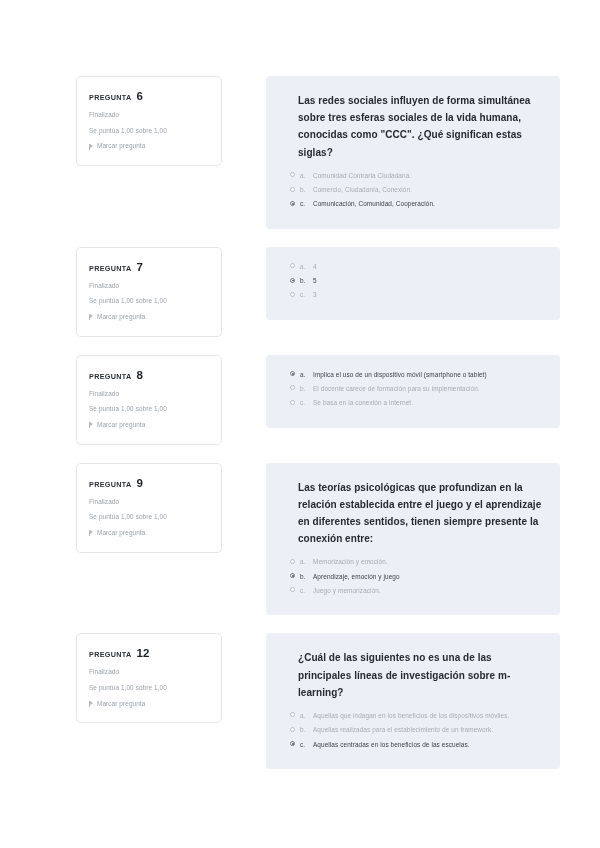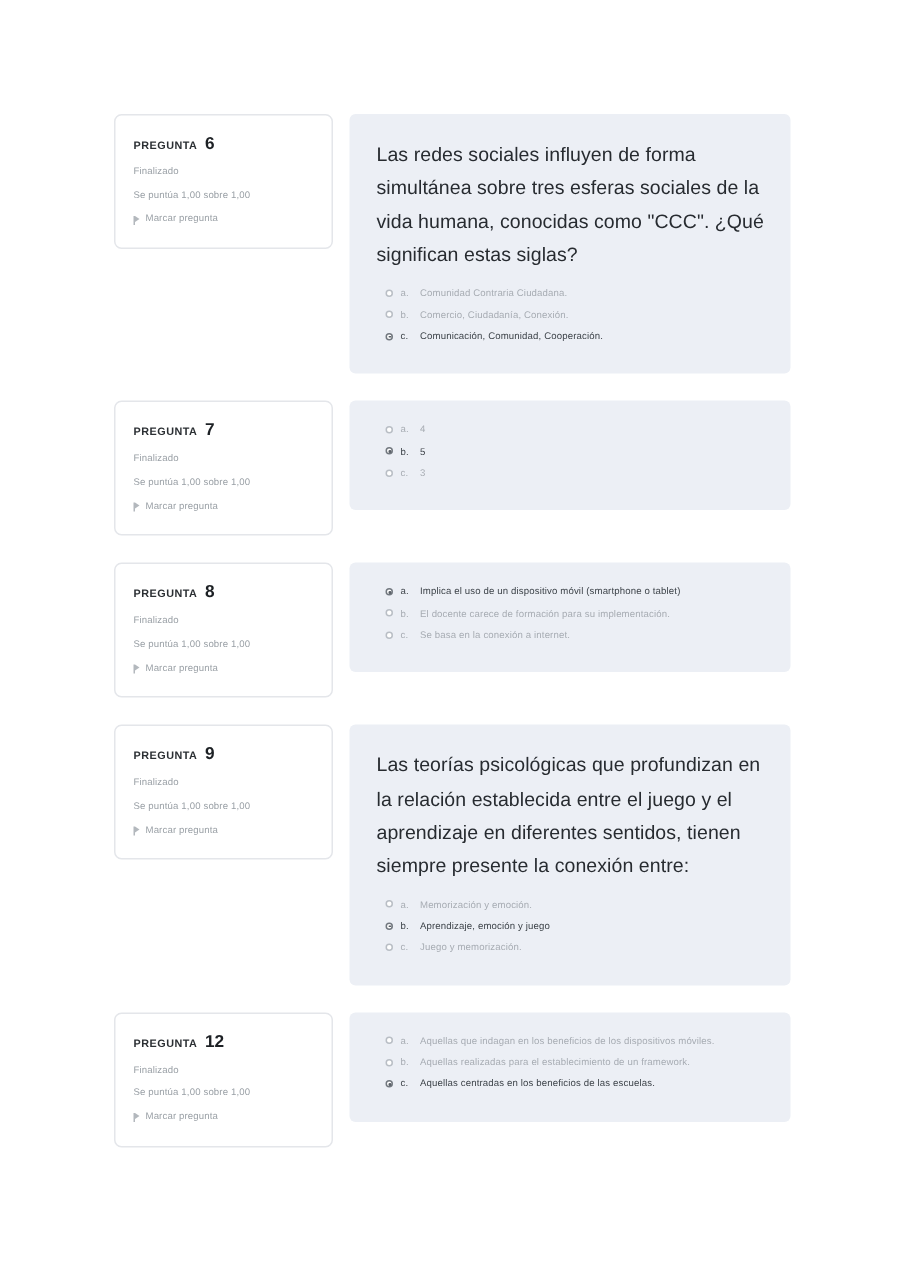--- a/index.html
+++ b/index.html
@@ -9,20 +9,21 @@
     font-family:"Liberation Sans", sans-serif;
     -webkit-font-smoothing:antialiased;
     overflow:hidden;
   }
   .page{position:relative;width:600px;height:848px;}
 
   .qblock{
     display:flex;
     align-items:flex-start;
     margin:0 0 18px 0;
+    gap:33px;
   }
 
   
   .info-card{
     width:146px;
     margin-left:76px;
     background:#ffffff;
     border:1px solid #e4e6ea;
     border-radius:5px;
     padding:13px 12px 14px 12px;
@@ -83,26 +84,26 @@
   .qpanel{
     flex:0 0 auto;
     width:294px;
     margin-left:11px;
     background:#eceff5;
     border-radius:4px;
     padding:16px 16px 20px 16px;
     box-sizing:border-box;
   }
   .qtext{
-    font-size:13px;
+    font-size:10px;
     line-height:1.72;
     color:#272b30;
-    font-weight:normal;
+    font-weight:bold;
     letter-spacing:.05px;
-    margin:0 0 11px 2px;
+    margin:0 0 11px 16px;
   }
   .options{
     display:flex;
     flex-direction:column;
     gap:6px;
     padding-left:8px;
   }
   .option{
     display:flex;
     align-items:flex-start;
@@ -282,20 +283,21 @@
             <span class="qnum-value">12</span>
           </div>
           <div class="meta">Finalizado</div>
           <div class="meta">Se puntúa 1,00 sobre 1,00</div>
           <div class="meta flagrow">
             <span class="flag-icon"></span>
             <span>Marcar pregunta</span>
           </div>
         </div>
         <div class="qpanel">
+          <p class="qtext">¿Cuál de las siguientes no es una de las principales líneas de investigación sobre m-learning?</p>
           <div class="options">
             <div class="option">
               <span class="radio"></span>
               <span class="olabel">a.</span>
               <span class="otext">Aquellas que indagan en los beneficios de los dispositivos móviles.</span>
             </div>
             <div class="option">
               <span class="radio"></span>
               <span class="olabel">b.</span>
               <span class="otext">Aquellas realizadas para el establecimiento de un framework.</span>

